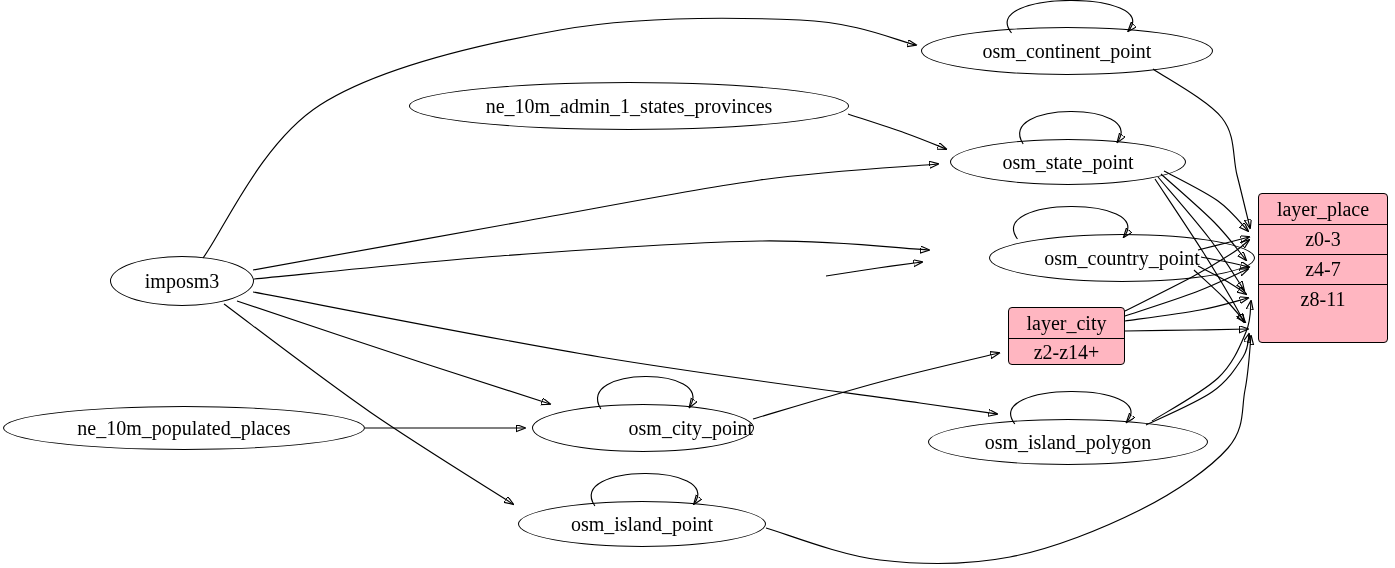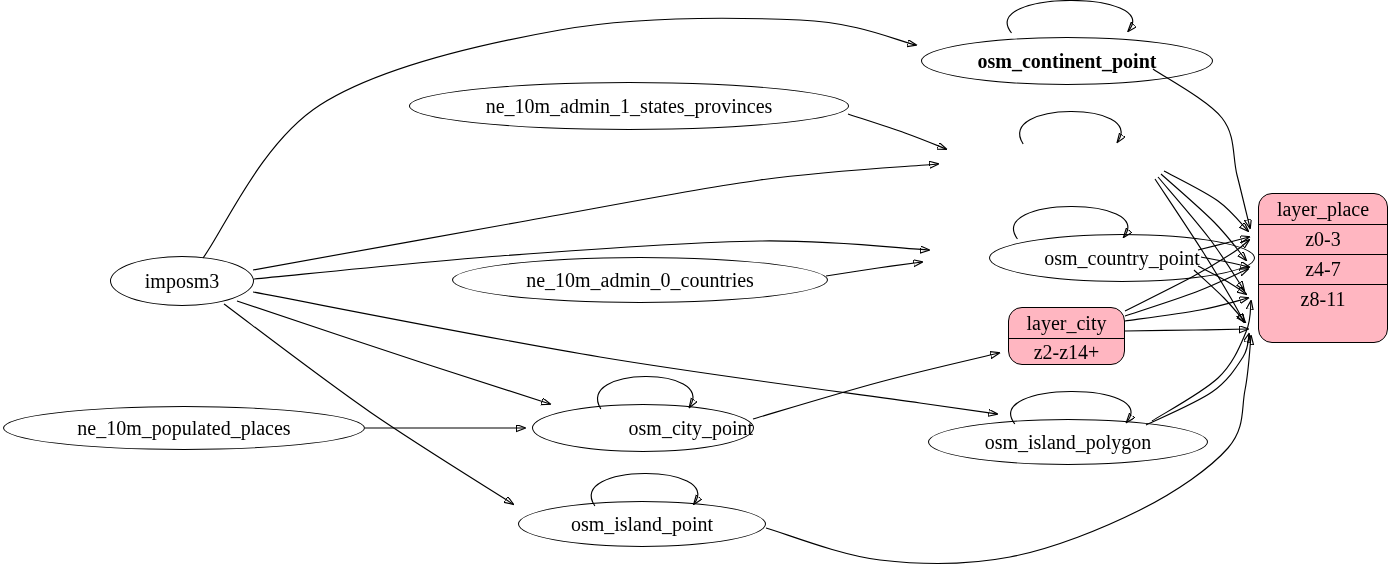--- a/index.html
+++ b/index.html
@@ -6,21 +6,21 @@
   .stage{
     position:relative;width:1395px;height:568px;background:#ffffff;overflow:hidden;
     font-family:"Liberation Serif","DejaVu Serif",serif;color:#000;
   }
   .node-ellipse{
     position:absolute;border:1.2px solid #000;border-radius:50%;background:#ffffff;
     display:flex;align-items:center;justify-content:center;font-size:20px;
     box-sizing:border-box;white-space:nowrap;z-index:2;
   }
   .node-record{
-    position:absolute;background:#ffb6c1;border:1.5px solid #000;border-radius:14px;
+    position:absolute;background:#ffb6c1;border:1.5px solid #000;border-radius:4px;
     box-sizing:border-box;overflow:hidden;font-size:20px;
     white-space:nowrap;z-index:2;
   }
   .record-header,.record-row{
     display:flex;align-items:center;justify-content:center;box-sizing:border-box;
   }
   .record-row{border-top:1.2px solid #000;}
   svg.edges{position:absolute;left:0;top:0;pointer-events:none;z-index:3;}
   svg.edges path{stroke:#000;fill:none;stroke-width:1.15px;}
 </style>
@@ -68,28 +68,28 @@
         <path d="M1146,425 C1157.0,419.5 1195.8,403.3 1212,392 C1228.2,380.7 1236.8,366.7 1243,357 C1249.2,347.3 1248.0,337.8 1249,334" marker-end="url(#arrow)"></path>
         <path d="M766,528 C785.0,533.3 839.3,555.2 880,560 C920.7,564.8 966.7,565.3 1010,557 C1053.3,548.7 1103.7,528.2 1140,510 C1176.3,491.8 1210.5,468.0 1228,448 C1245.5,428.0 1241.2,408.7 1245,390 C1248.8,371.3 1250.0,345.0 1251,336" marker-end="url(#arrow)"></path>
       </g>
   </svg>
 <div class="node-ellipse" style="left: 110px; top: 256px; width: 144px; height: 50px;">
       <span>imposm3</span>
     </div>
     <div class="node-ellipse" style="left: 409px; top: 82px; width: 440px; height: 48px;">
       <span>ne_10m_admin_1_states_provinces</span>
     </div>
-    <div class="node-ellipse" style="left: 452px; top: 257px; width: 376px; height: 46px;">
-      <span>ne_10m_admin_0_countries</span>
-    </div>
     <div class="node-ellipse" style="left: 3px; top: 406px; width: 362px; height: 44px;">
       <span>ne_10m_populated_places</span>
     </div>
-    <div class="node-ellipse" style="left: 921px; top: 37px; width: 292px; height: 48px; font-weight: bold;">
+    <div class="node-ellipse" style="left: 921px; top: 27px; width: 292px; height: 48px;">
       <span>osm_continent_point</span>
+    </div>
+    <div class="node-ellipse" style="left: 950px; top: 139px; width: 236px; height: 46px;">
+      <span>osm_state_point</span>
     </div>
     <div class="node-ellipse" style="left: 989px; top: 234px; width: 266px; height: 48px;">
       <span>osm_country_point</span>
     </div>
     <div class="node-ellipse" style="left: 532px; top: 404px; width: 222px; height: 48px; justify-content: flex-end;">
       <span>osm_city_point</span>
     </div>
     <div class="node-ellipse" style="left: 518px; top: 501px; width: 248px; height: 46px;">
       <span>osm_island_point</span>
     </div>

